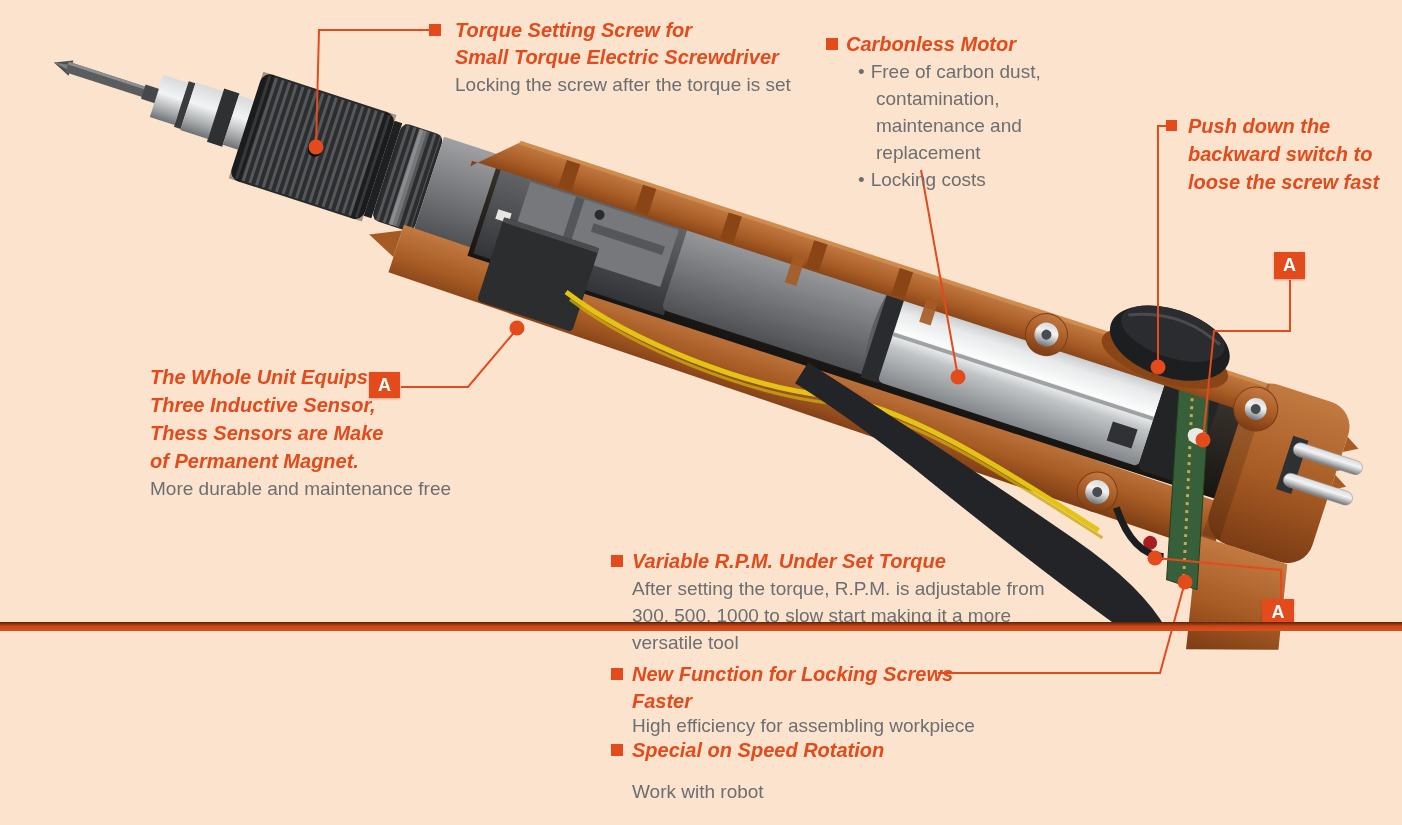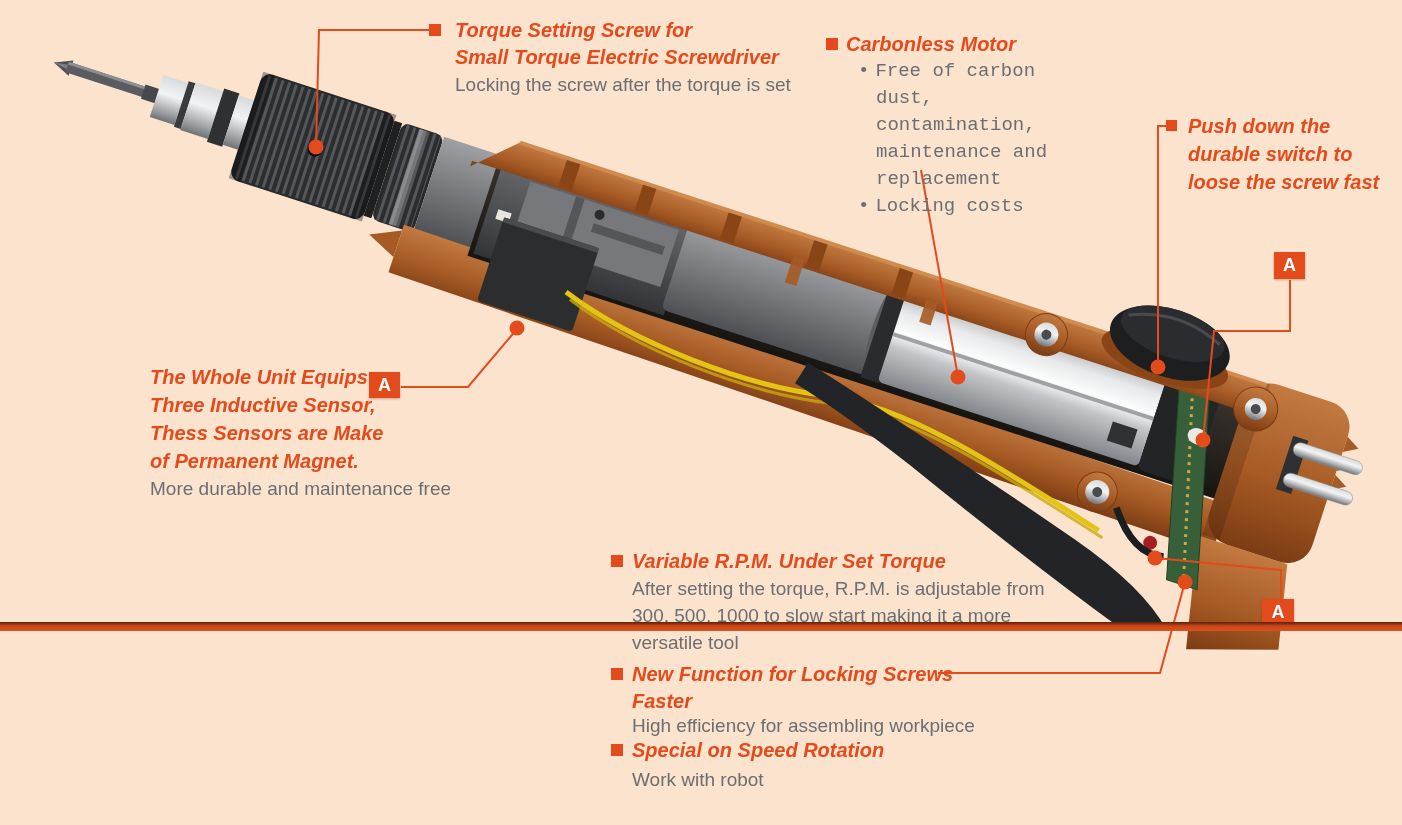--- a/index.html
+++ b/index.html
@@ -225,30 +225,30 @@
   <div class="anno" style="left:455px; top:17px;">
     <div class="sq-marker" style="left:-26px; top:7px;"></div>
     <div class="h-orange">Torque Setting Screw for</div>
     <div class="h-orange">Small Torque Electric Screwdriver</div>
     <div class="body-gray nowrap">Locking the screw after the torque is set</div>
   </div>
 
   <div class="anno" style="left:846px; top:31px;">
     <div class="sq-marker" style="left:-20px; top:7px;"></div>
     <div class="h-orange">Carbonless Motor</div>
-    <div class="body-gray" style="width:250px; padding-left:12px;font-family:Liberation Mono, monospace;">
+    <div class="body-gray" style="width:250px; padding-left:12px;">
       <div class="bullet-item"><span class="bullet-glyph">•</span><span>Free of carbon dust, contamination, maintenance and replacement</span></div>
       <div class="bullet-item"><span class="bullet-glyph">•</span><span>Locking costs</span></div>
     </div>
   </div>
 
   <div class="anno" style="left:1188px; top:112px;">
     <div class="sq-marker" style="left:-22px; top:8px; width:11px; height:11px;"></div>
     <div class="h-orange lh28">Push down the</div>
-    <div class="h-orange lh28">durable switch to</div>
+    <div class="h-orange lh28">backward switch to</div>
     <div class="h-orange lh28">loose the screw fast</div>
   </div>
 
   <div class="anno" style="left:150px; top:363px;">
     <div class="h-orange lh28">The Whole Unit Equips</div>
     <div class="h-orange lh28">Three Inductive Sensor,</div>
     <div class="h-orange lh28">Thess Sensors are Make</div>
     <div class="h-orange lh28">of Permanent Magnet.</div>
     <div class="body-gray nowrap">More durable and maintenance free</div>
   </div>
@@ -262,21 +262,21 @@
   <div class="anno" style="left:632px; top:661px;">
     <div class="sq-marker" style="left:-21px; top:7px;"></div>
     <div class="h-orange">New Function for Locking Screws</div>
     <div class="h-orange">Faster</div>
     <div class="body-gray nowrap" style="margin-top:-3px;">High efficiency for assembling workpiece</div>
   </div>
 
   <div class="anno" style="left:632px; top:737px;">
     <div class="sq-marker" style="left:-21px; top:7px;"></div>
     <div class="h-orange">Special on Speed Rotation</div>
-    <div class="body-gray nowrap" style="margin-top:2px;">Work with robot</div>
+    <div class="body-gray nowrap" style="margin-top:14px;">Work with robot</div>
   </div>
 
   <div class="badge-a" style="left:369px; top:372px; width:31px; height:26px;">A</div>
   <div class="badge-a" style="left:1274px; top:252px; width:31px; height:27px;">A</div>
   <div class="badge-a" style="left:1262px; top:599px; width:32px; height:27px;">A</div>
 
   <div class="footer-bar"></div>
 </div>
 
 </body></html>

